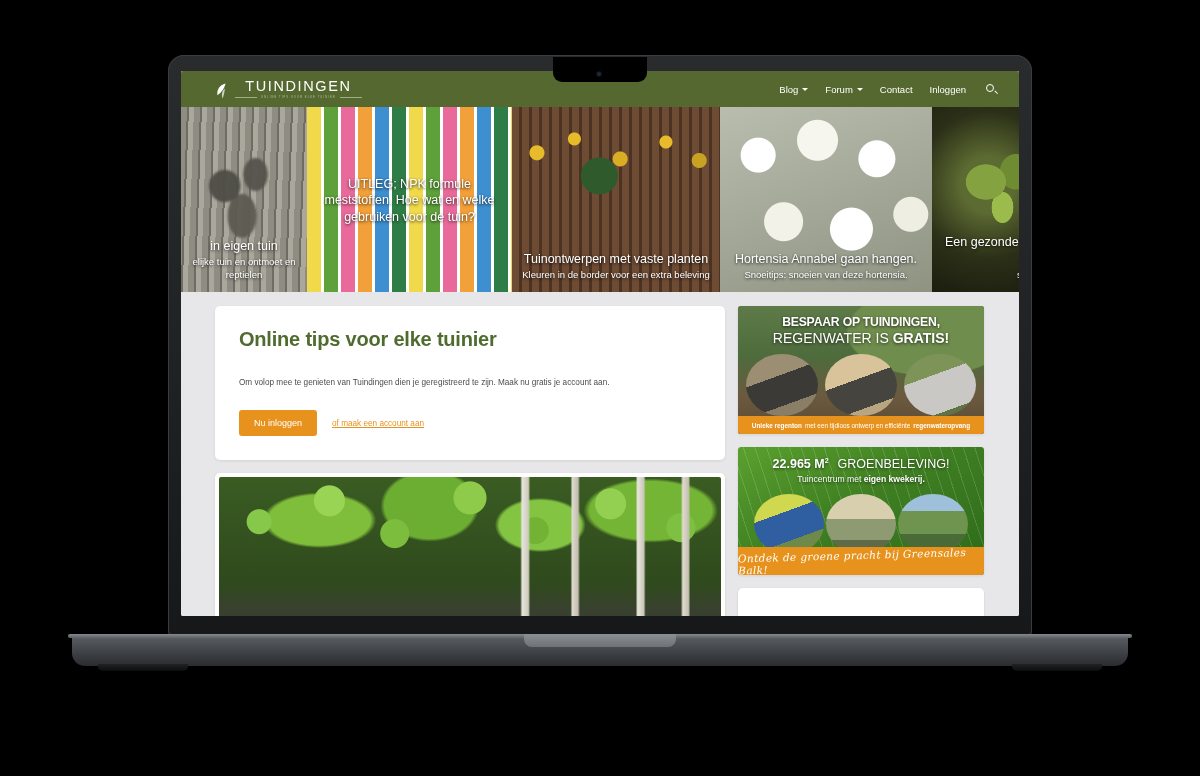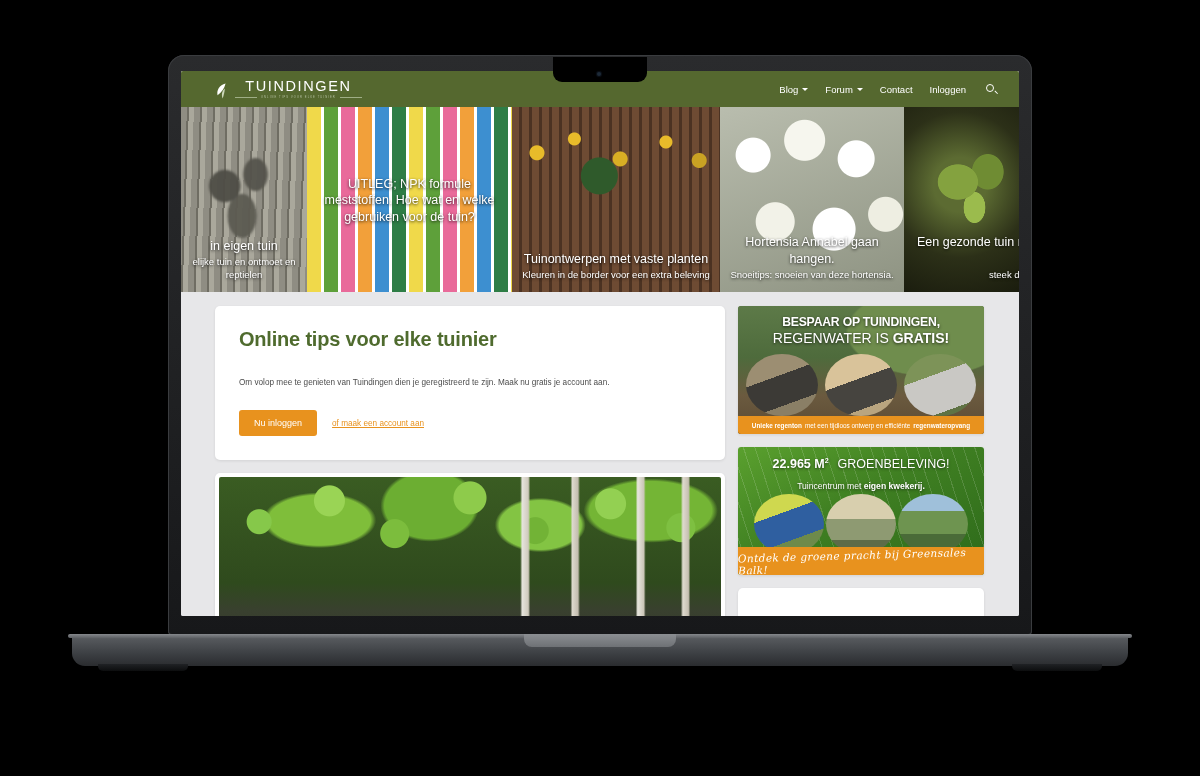--- a/index.html
+++ b/index.html
@@ -251,21 +251,21 @@
     background:
       repeating-linear-gradient(72deg,rgba(255,255,255,.14) 0 1px,transparent 1px 11px),
       linear-gradient(150deg,#5aa02e 0%,#3f7f22 45%,#2d6a1a 100%);
   }
   #ad-green-head { position:absolute; left:0; right:0; top:10px; text-align:center; color:#fff;
     text-shadow:0 1px 3px rgba(0,0,0,.6); }
   #ad-green-l1 { font-size:12.5px; display:flex; justify-content:center; align-items:baseline; gap:9px; }
   #ad-green-l1 b { font-weight:700; }
   #ad-green-l1 sup { font-size:7px; }
   #ad-green-l1 span.light { font-weight:400; }
-  #ad-green-l2 { font-size:8.6px; margin-top:10px; }
+  #ad-green-l2 { font-size:8.6px; margin-top:3px; }
   #ad-green-l2 b { font-weight:700; }
   #ad-green-circles { position:absolute; left:16px; right:16px; top:47px; display:flex; justify-content:space-between; }
   .ad-circ2 { width:70px; height:60px; border-radius:50%; }
   #circ-g1 { background:linear-gradient(160deg,#cfd84f 0 34%,#2f5fa0 34% 70%,#6e8a4a 70%); }
   #circ-g2 { background:linear-gradient(180deg,#d8cfae 0 42%,#8e9a72 42% 76%,#5d6b48 76%); }
   #circ-g3 { background:linear-gradient(180deg,#9fc0da 0 28%,#6e9450 28% 66%,#4a6b38 66%); }
   #ad-green-strip {
     position:absolute; left:0; right:0; bottom:0; height:28px; background:#e8921e;
     display:flex; align-items:center; justify-content:center;
   }
@@ -341,21 +341,21 @@
         </div>
 
         <div class="slide" style="width:208px">
           <div class="slide-bg" id="slide-bg-fence"></div>
           <div class="slide-cap">
             <div class="slide-title">Tuinontwerpen met vaste planten</div>
             <div class="slide-sub">Kleuren in de border voor een extra beleving</div>
           </div>
         </div>
 
-        <div class="slide" style="width:184px">
+        <div class="slide" style="width:212px">
           <div class="slide-bg" id="slide-bg-hydrangea"></div>
           <div class="slide-cap">
             <div class="slide-title">Hortensia Annabel gaan hangen.</div>
             <div class="slide-sub">Snoeitips: snoeien van deze hortensia.</div>
           </div>
         </div>
 
         <div class="slide" style="width:160px">
           <div class="slide-bg" id="slide-bg-seedling"></div>
           <div class="slide-cap" style="text-align:right">

